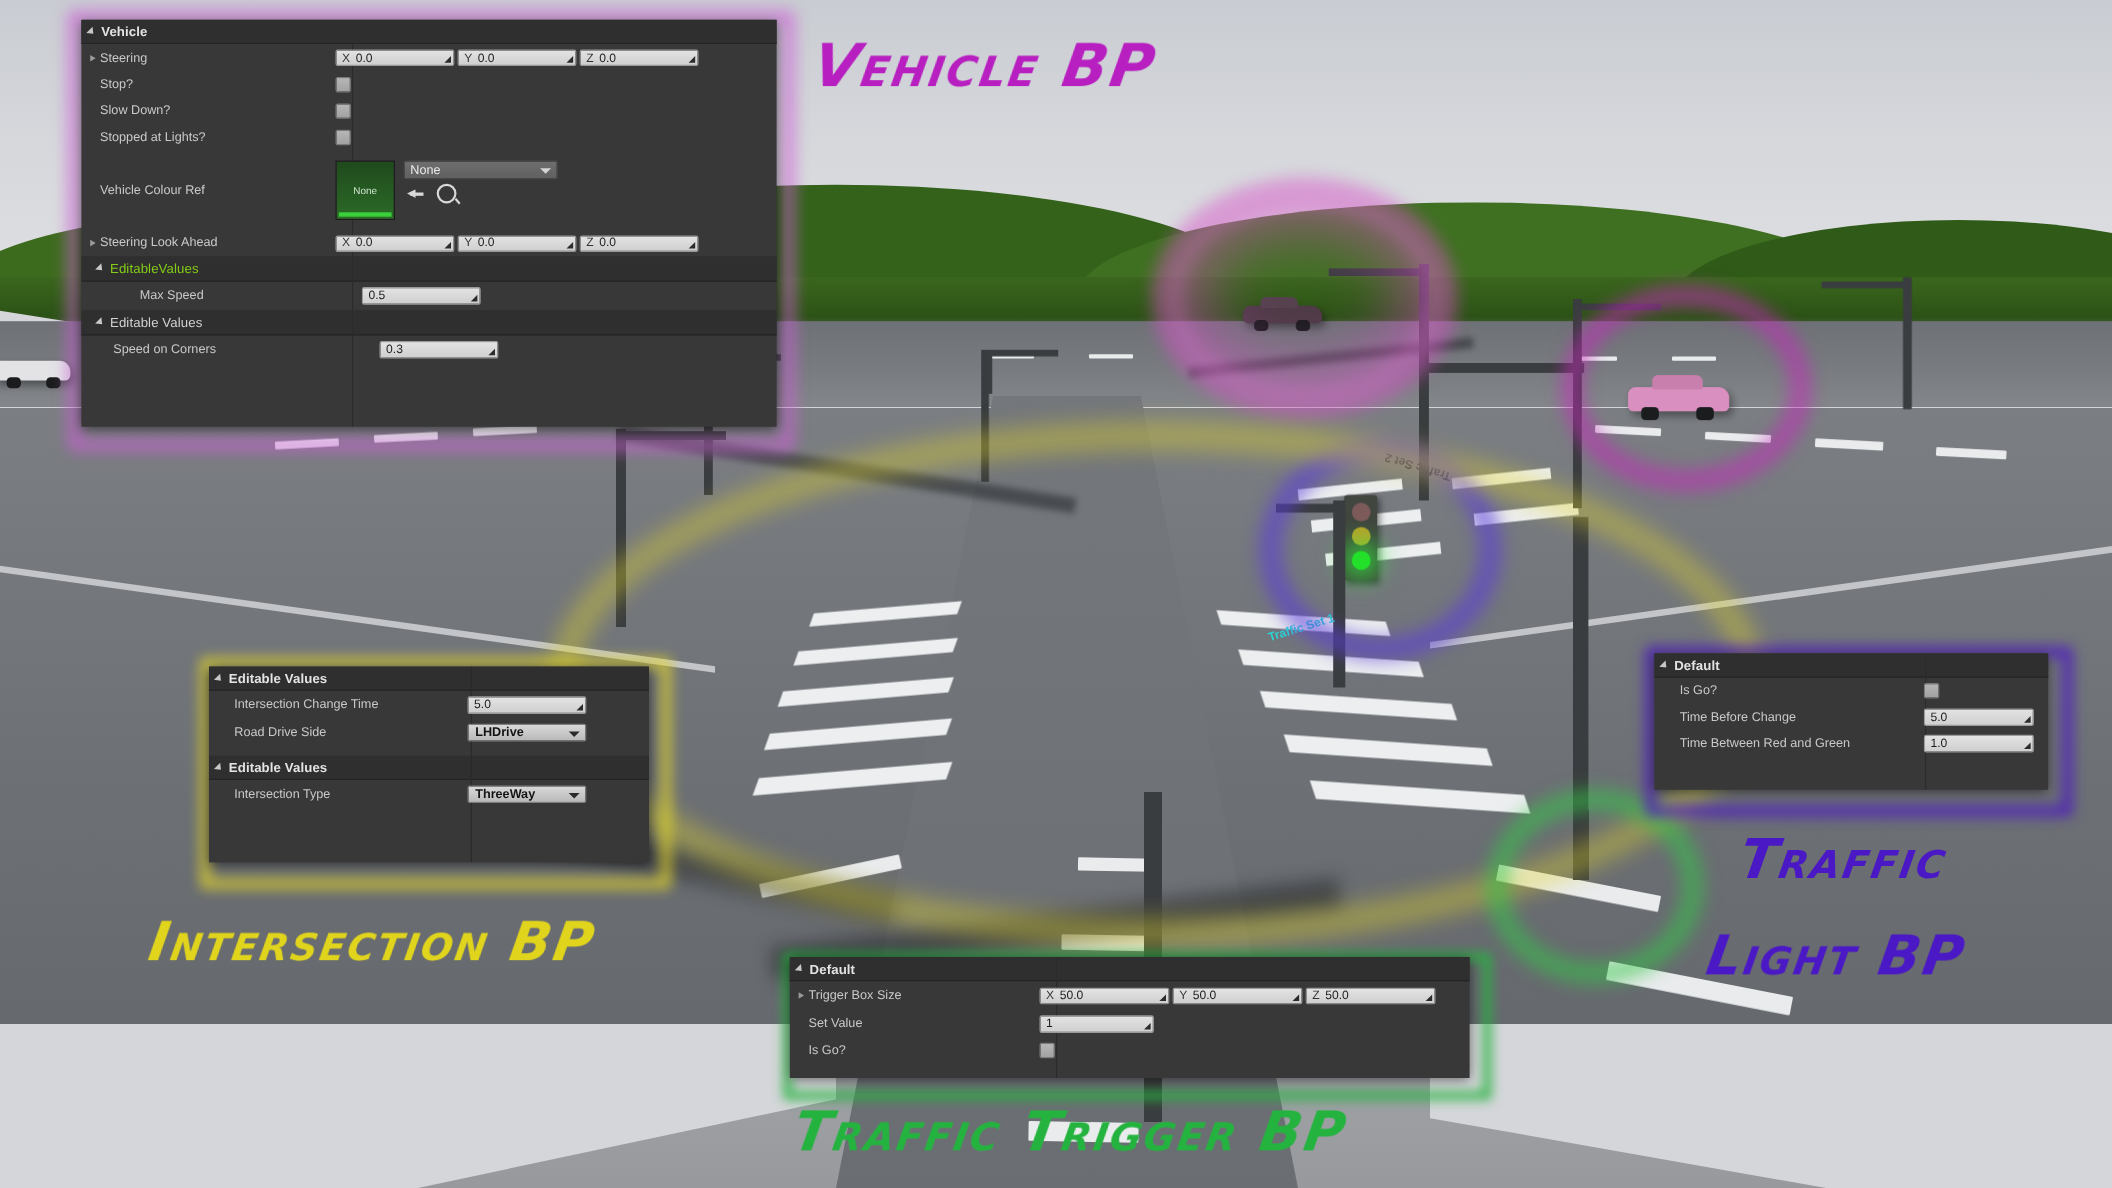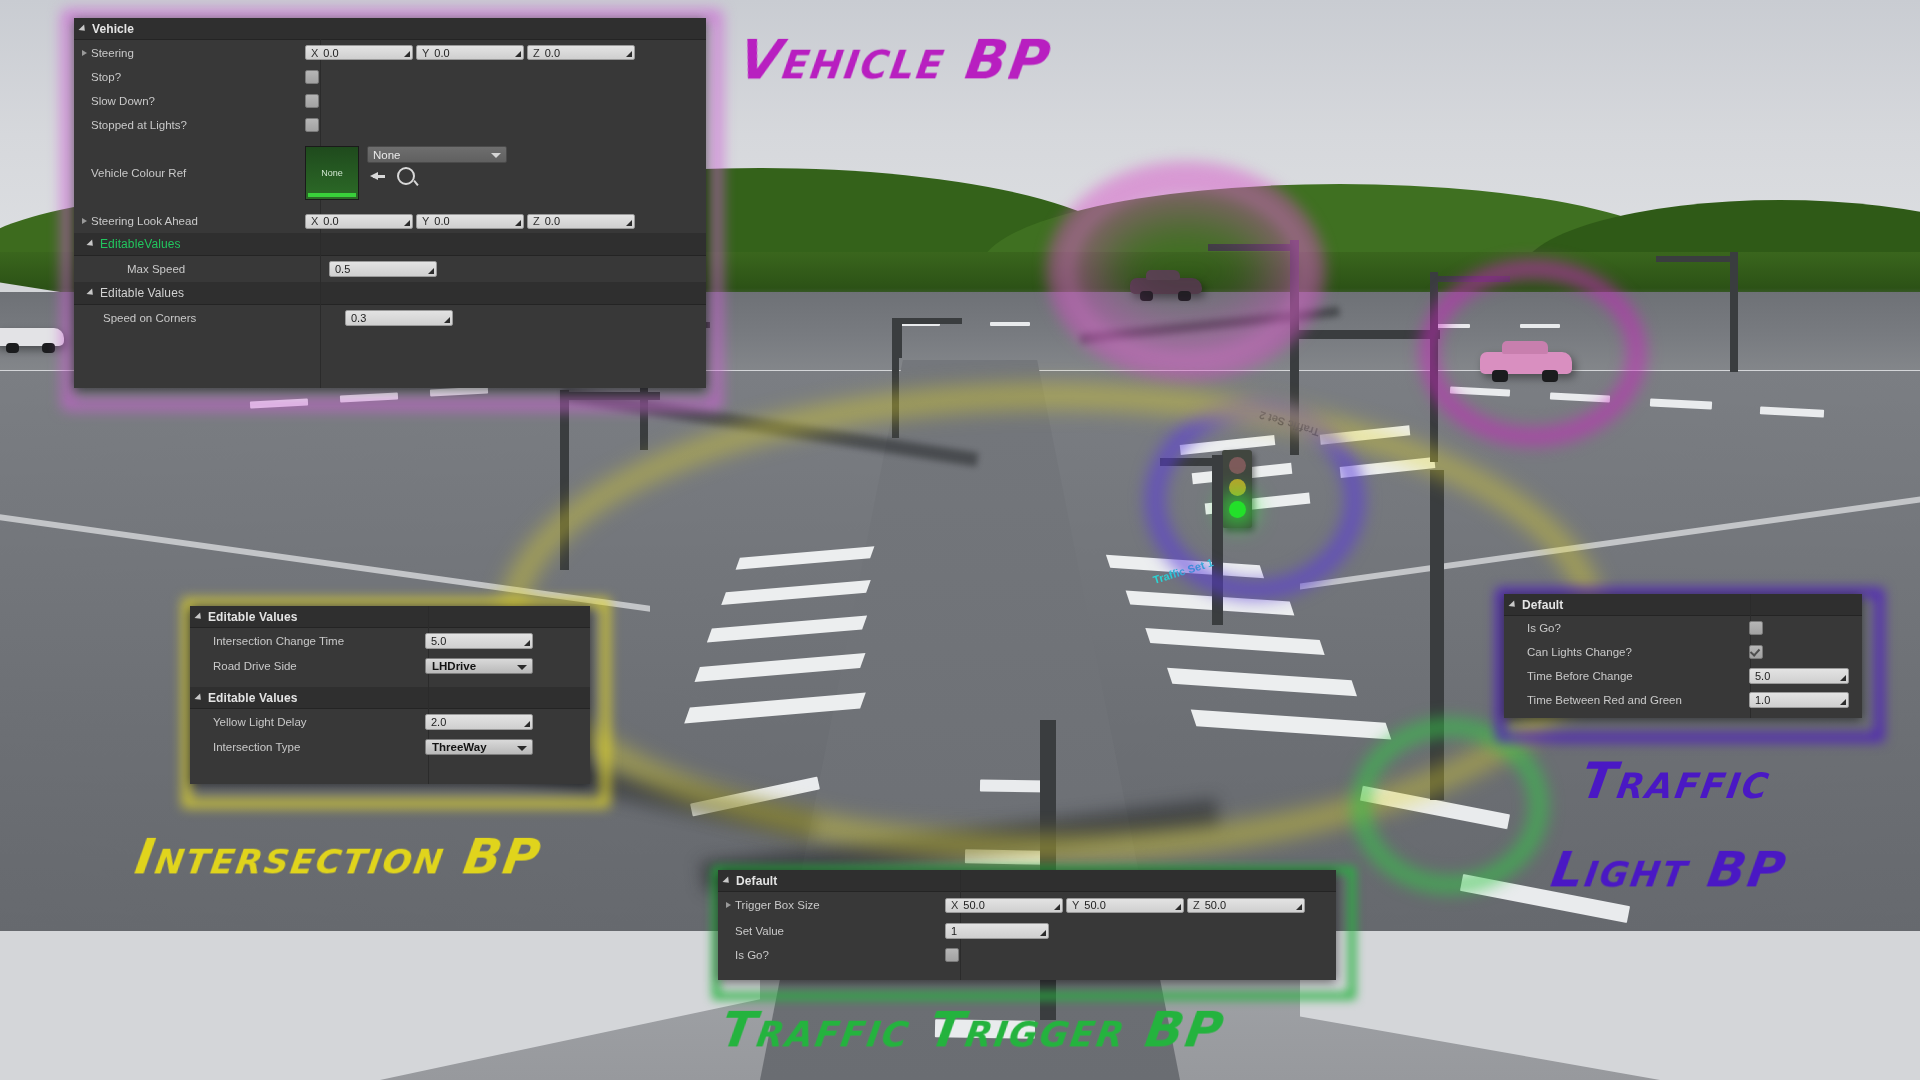--- a/index.html
+++ b/index.html
@@ -329,21 +329,21 @@
         </span>
         <span class="num" style="width:108px;">
           <span class="axis">Z</span>
           <span>0.0</span>
         </span>
       </span>
     </div>
 
     <div class="cat" style="height:22px;">
       <span class="tri" style="margin-left:8px;"></span>
-      <span class="catname" style="font-weight:normal;color:#22c55e;">EditableValues</span>
+      <span class="catname" style="font-weight:normal;color:#84cc16;">EditableValues</span>
     </div>
 
     <div class="row" style="height:26px;padding-left:24px;">
       <span class="noarrow" style="margin-left:20px;"></span>
       <span class="lab" style="width:202px;">Max Speed</span>
       <span class="num plain" style="width:108px;height:16px;">
         <span>0.5</span>
       </span>
     </div>
 
@@ -387,27 +387,20 @@
       </span>
     </div>
 
     <div style="height:8px;"></div>
 
     <div class="cat">
       <span class="tri"></span>
       <span class="catname">Editable Values</span>
     </div>
 
-    <div class="row" style="height:25px;">
-      <span class="noarrow" style="margin-left:14px;"></span>
-      <span class="lab" style="width:212px;">Yellow Light Delay</span>
-      <span class="num plain" style="width:108px;height:16px;">
-        <span>2.0</span>
-      </span>
-    </div>
 
     <div class="row" style="height:26px;">
       <span class="noarrow" style="margin-left:14px;"></span>
       <span class="lab" style="width:212px;">Intersection Type</span>
       <span class="combo" style="width:108px;">
         <span>ThreeWay</span>
       </span>
     </div>
   </div>
 
@@ -420,25 +413,20 @@
       <span class="tri"></span>
       <span class="catname">Default</span>
     </div>
 
     <div class="row" style="height:24px;">
       <span class="noarrow" style="margin-left:14px;"></span>
       <span class="lab" style="width:222px;">Is Go?</span>
       <span class="chk"></span>
     </div>
 
-    <div class="row" style="height:24px;">
-      <span class="noarrow" style="margin-left:14px;"></span>
-      <span class="lab" style="width:222px;">Can Lights Change?</span>
-      <span class="chk on"></span>
-    </div>
 
     <div class="row" style="height:24px;">
       <span class="noarrow" style="margin-left:14px;"></span>
       <span class="lab" style="width:222px;">Time Before Change</span>
       <span class="num plain" style="width:100px;height:16px;">
         <span>5.0</span>
       </span>
     </div>
 
     <div class="row" style="height:24px;">

